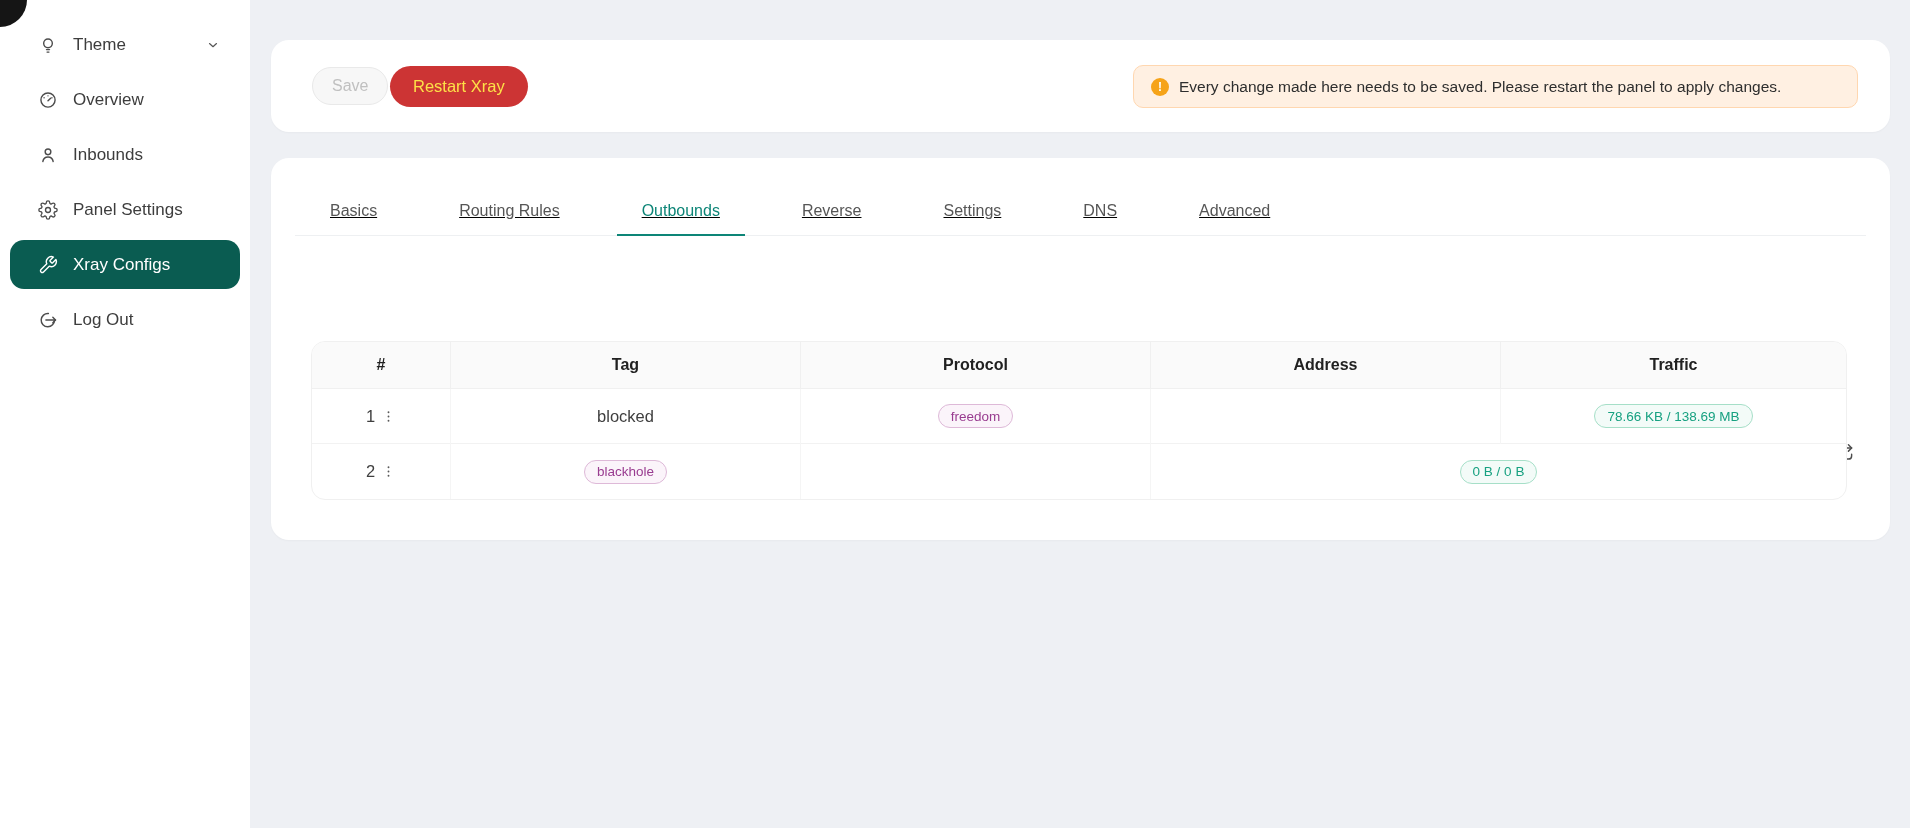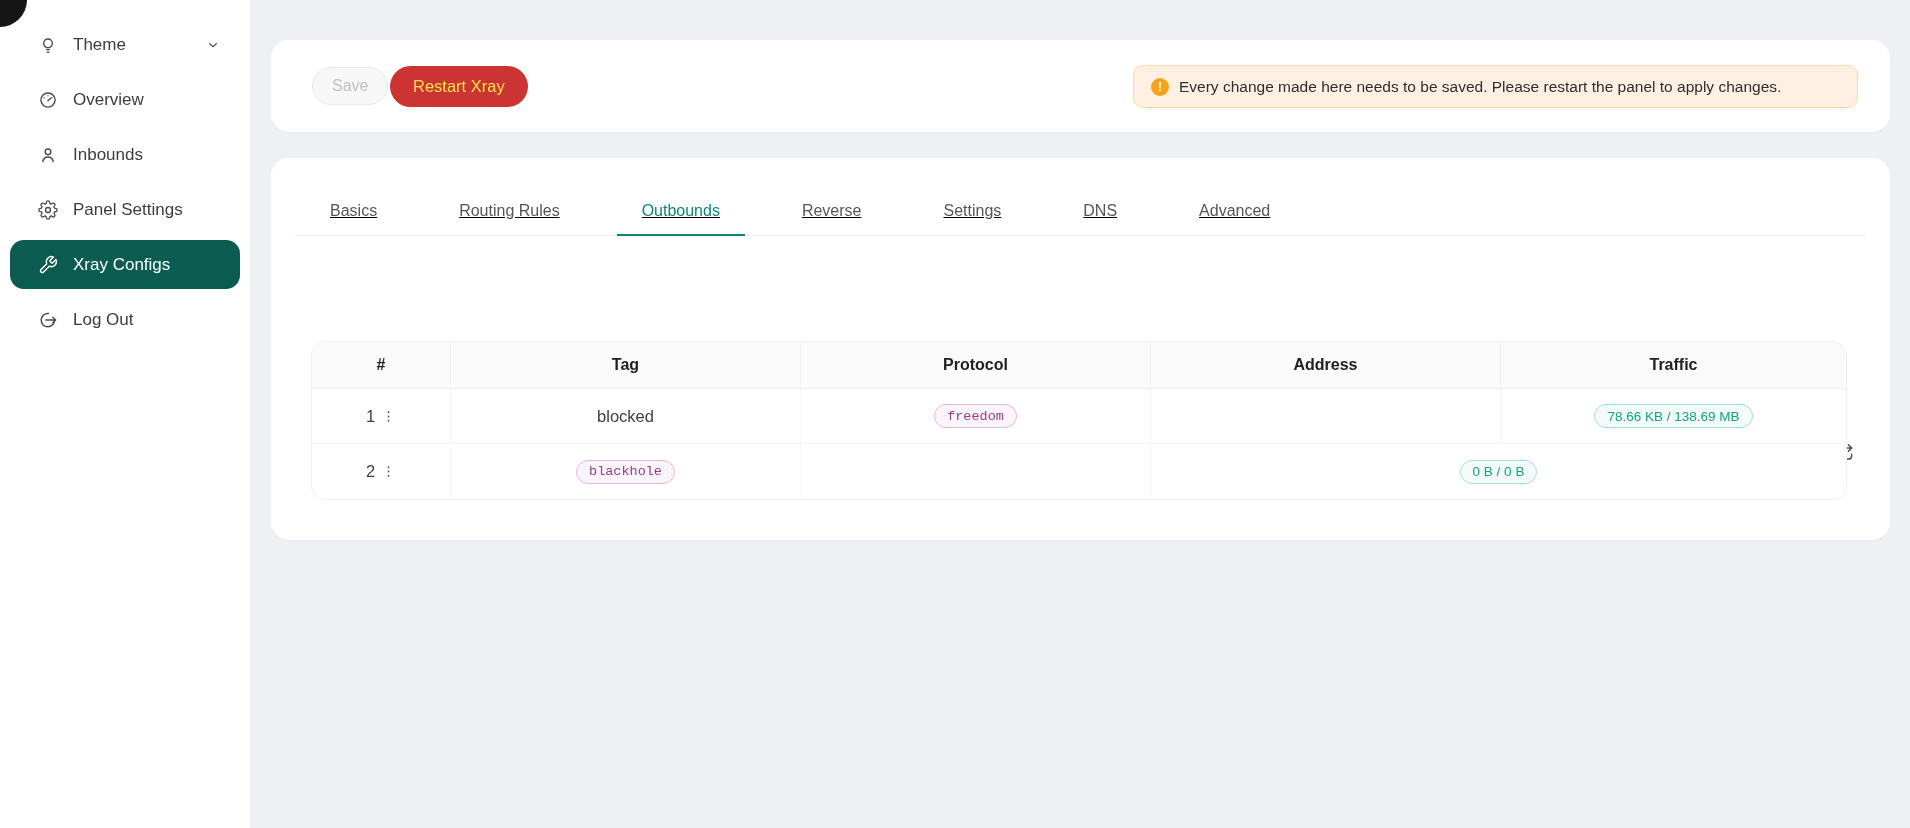--- a/index.html
+++ b/index.html
@@ -70,21 +70,21 @@
   .td { text-align:center; display:flex; align-items:center; justify-content:center; }
   .c0 { width:139px; } .c1 { width:350px; } .c2 { width:350px; }
   .c3 { width:350px; } .c4 { flex:1; }
   .th.c0,.th.c1,.th.c2,.th.c3 { border-right:1px solid #f0f0f0; height:47px;
     display:flex; align-items:center; justify-content:center; }
   .td.c0,.td.c1,.td.c2,.td.c3 { border-right:1px solid #f5f5f5; height:55px; }
 
   .kebab { margin-left:6px; color:#595959; display:flex; cursor:pointer; }
   .badge { display:inline-flex; align-items:center; height:24px; padding:0 12px;
     border-radius:12px; font-size:13.5px; white-space:nowrap; }
-  .badge-protocol { background:#fbf4fa; border:1px solid #deb9d8; color:#993c90;font-family:Liberation Mono, monospace; }
+  .badge-protocol { background:#fbf4fa; border:1px solid #deb9d8; color:#993c90; }
   .badge-traffic { background:#f3fbf8; border:1px solid #a6dfc8; color:#17a181; }
 
   svg { display:block; }
 </style>
 </head>
 <body>
 
 <aside class="sidebar">
   <div class="corner-blob"></div>
   <nav class="nav">

